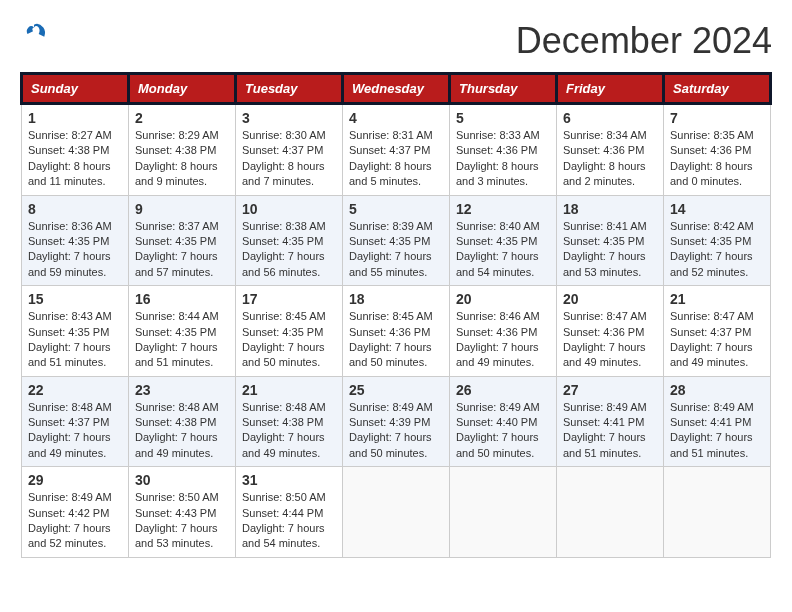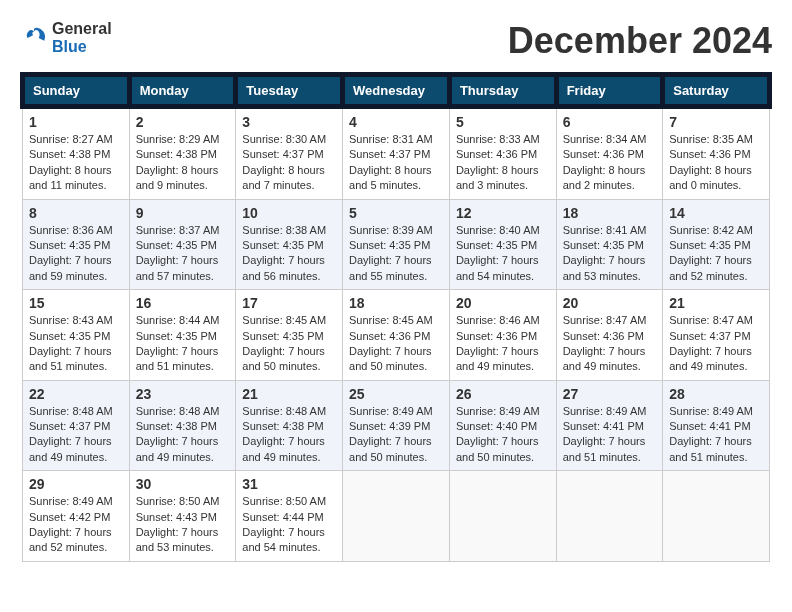--- a/index.html
+++ b/index.html
@@ -38,39 +38,40 @@
     }
     .logo-icon {
       width: 28px;
       height: 28px;
     }
     .title-block {
       text-align: right;
     }
     .month-title {
       font-size: 36px;
-      font-weight: bold;
+      font-weight: normal;
       color: #333;
     }
     .subtitle {
       font-size: 16px;
       color: #333;
     }
     .calendar {
       width: 100%;
       border-collapse: collapse;
     }
     .calendar th {
-      background: #0c4a6e;
+      background: #b91c1c;
       color: #fff;
       font-size: 13px;
       font-weight: bold;
       text-align: left;
       padding: 6px 8px;
-      border: 5px solid #0f172a;
+      border: 3px solid #0f172a;
+      font-style: italic;
     }
     .calendar td {
       vertical-align: top;
       border: 1px solid #ccc;
       padding: 5px 6px;
       width: 107px;
       min-height: 80px;
       background: #fff;
     }
     .calendar tr:nth-child(even) td {
@@ -94,24 +95,20 @@
   </style>
 </head>
 <body>
 
 <div class="header">
   <div class="logo">
     <svg class="logo-icon" viewBox="0 0 30 30">
       <path d="M15 5 Q20 2 25 8 Q28 12 26 18 L20 15 Q22 11 20 8 Q17 5 15 8 Z" fill="#1a6bb5"></path>
       <path d="M15 8 Q12 5 9 8 Q6 11 8 15 L14 12 Q12 9 15 8 Z" fill="#1a6bb5"></path>
     </svg>
-    <div class="logo-text">
-      <span class="logo-general">General</span>
-      <span class="logo-blue">Blue</span>
-    </div>
   </div>
   <div class="title-block">
     <div class="month-title">December 2024</div>
   </div>
 </div>
 
 <table class="calendar">
   <thead>
     <tr>
     <th>Sunday</th>

